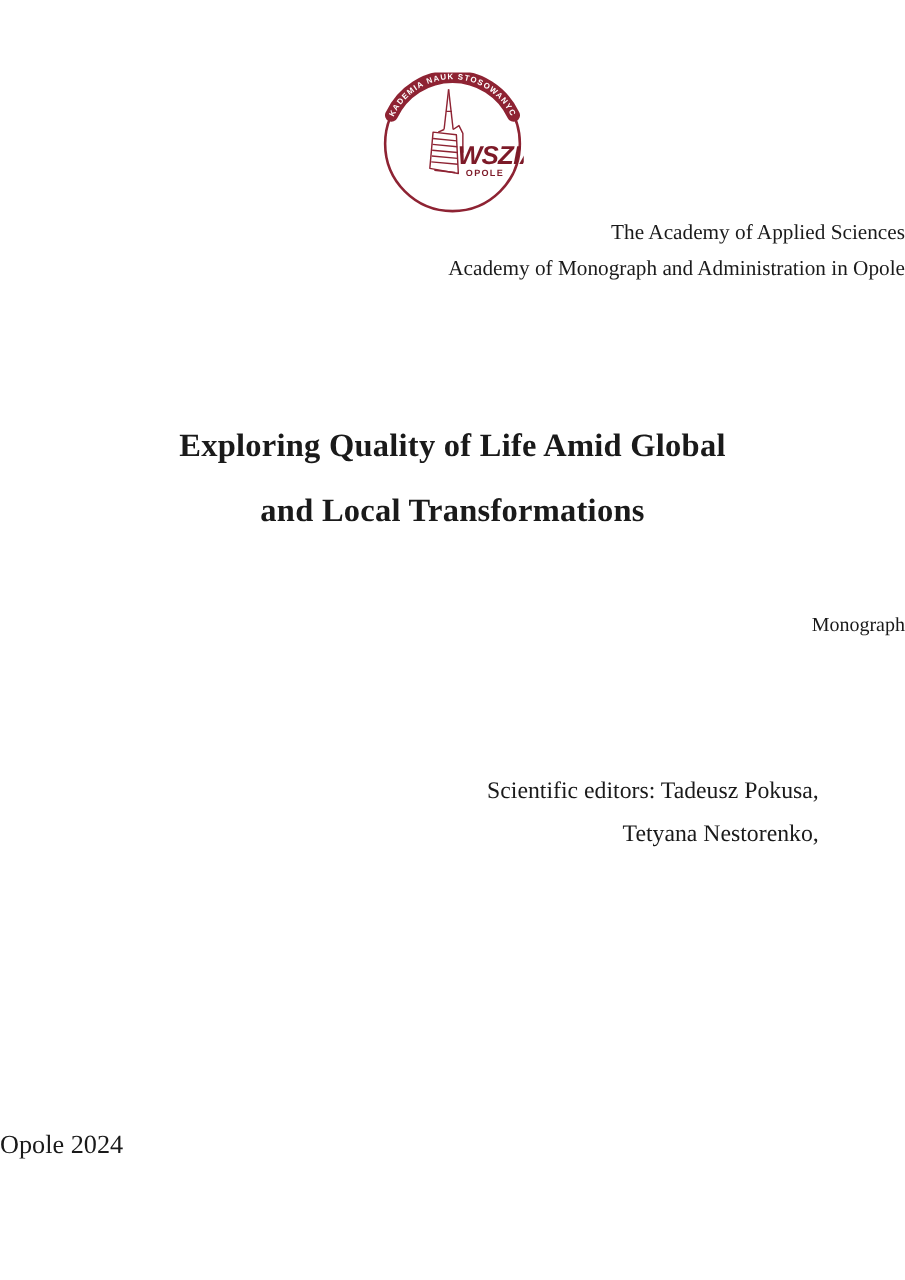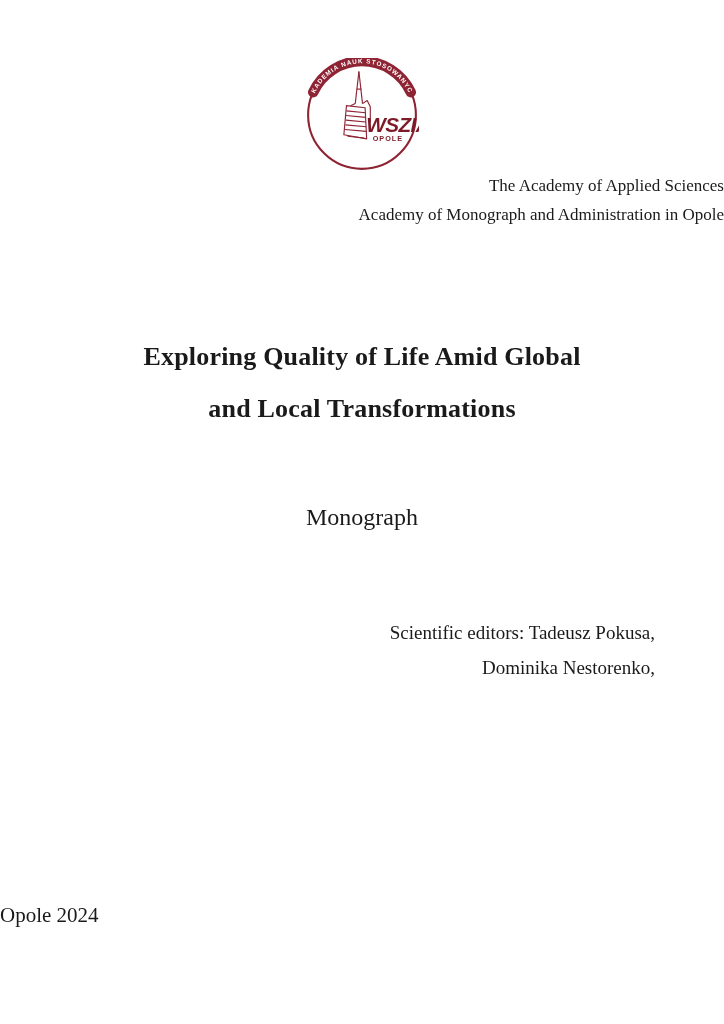--- a/index.html
+++ b/index.html
@@ -40,25 +40,25 @@
     left: 0;
     right: 0;
     text-align: center;
     font-size: 26px;
     font-weight: bold;
     line-height: 52px;
     letter-spacing: 0.2px;
   }
   .monograph {
     position: absolute;
-    top: 504px;
+    top: 492px;
     left: 0;
     right: 0;
-    text-align: center;
-    font-size: 24px;
+    text-align: right;
+    font-size: 16px;
   }
   .editors {
     position: absolute;
     top: 615px;
     right: 69px;
     text-align: right;
     font-size: 19px;
     line-height: 35px;
   }
   .imprint {
@@ -117,18 +117,18 @@
 
   <div class="book-title">
     <div>Exploring Quality of Life Amid Global</div>
     <div>and Local Transformations</div>
   </div>
 
   <div class="monograph">Monograph</div>
 
   <div class="editors">
     <div>Scientific editors: Tadeusz Pokusa,</div>
-    <div>Dominika Nestorenko,</div>
+    <div>Tetyana Nestorenko,</div>
   </div>
 
   <div class="imprint">Opole 2024</div>
 
 </div>
 
 </body></html>

